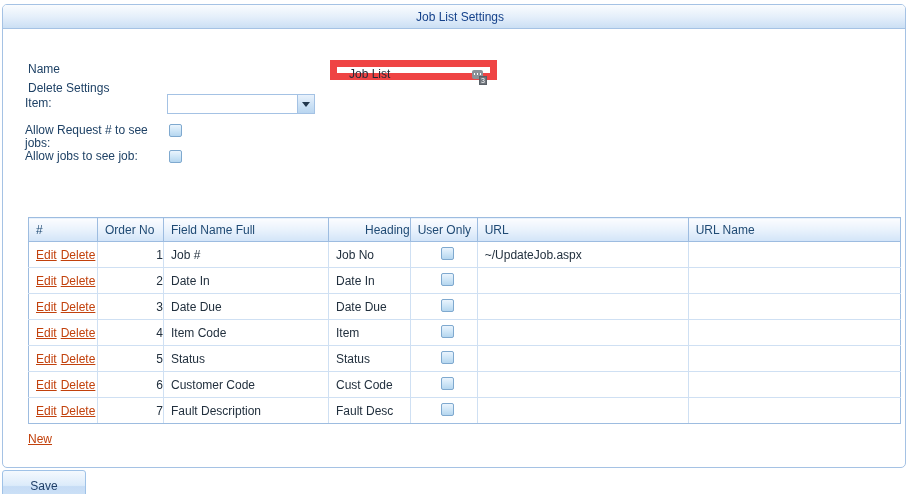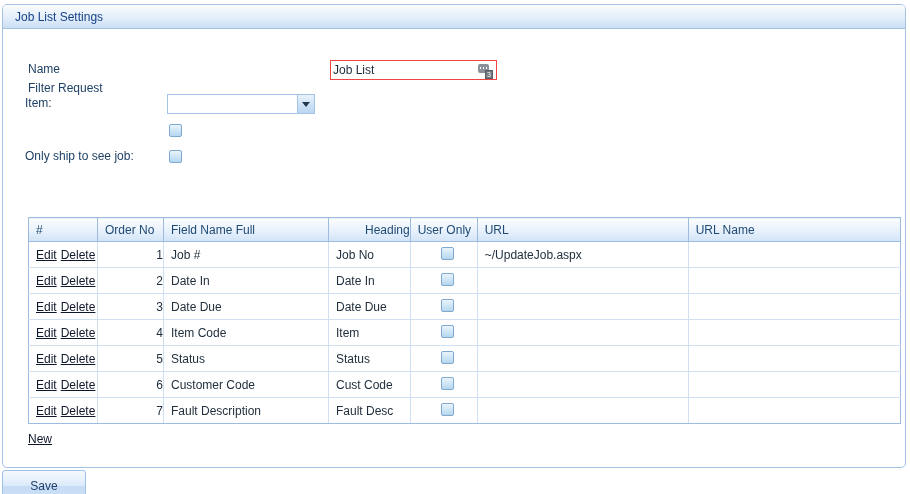--- a/index.html
+++ b/index.html
@@ -4,31 +4,31 @@
 <style>
   * { margin:0; padding:0; box-sizing:border-box; }
   html,body { background:#ffffff; }
   body { font-family:"Liberation Sans", sans-serif; font-size:12px; color:#22303e; }
   .stage { position:relative; width:910px; height:494px; background:#fff; overflow:hidden; }
 
   
   .panel { position:absolute; left:2px; top:4px; width:904px; height:464px;
            border:1px solid #a5c2e4; border-radius:5px; background:#fff; overflow:hidden; }
   .panel-header { height:24px; background:linear-gradient(to bottom,#fafcfe 0%,#e3eefa 55%,#cbdff4 100%);
-                  border-bottom:1px solid #a5c2e4; display:flex; align-items:center; padding-left:12px; }
+                  border-bottom:1px solid #a5c2e4; display:flex; align-items:center; padding-left:12px;justify-content:center; }
   .panel-title { color:#15428b; font-size:12px; }
   .panel-body { position:relative; width:100%; height:376px; background:#fff;text-decoration:underline; }
 
   
   .lbl { position:absolute; color:#1e4165; white-space:nowrap; }
   .lbl-right { position:absolute; left:22px; width:140px; color:#1e4165; line-height:13px; }
 
   .text-input { position:absolute; left:327px; top:31px; width:167px; height:20px;
-                border:1px solid #ef4444; background:#fff; display:flex; align-items:center;
-                padding-left:2px; }
+                border:7px solid #ef4444; background:#fff; display:flex; align-items:flex-start;
+                padding-left:12px; }
   .text-input .value { color:#1e2b39; }
   .ti-icon { position:absolute; right:2px; top:2px; width:16px; height:16px; }
   .ti-icon .bubble { position:absolute; left:0; top:1px; width:11px; height:9px; background:#8b9198;
                      border-radius:2px; }
   .ti-icon .bubble:after { content:""; position:absolute; left:2px; top:3px; width:7px; height:2px;
                      background:repeating-linear-gradient(to right,#fff 0 1px,transparent 1px 3px); }
   .ti-icon .badge { position:absolute; right:1px; bottom:0; width:8px; height:9px; background:#6f757c;
                     border:1px solid #5a6067; color:#fff; font-size:7px; line-height:7px; text-align:center; }
 
   .combo { position:absolute; left:164px; top:65px; width:148px; height:20px;
@@ -54,21 +54,21 @@
   table.grid th { height:24px; background:linear-gradient(to bottom,#fcfdff 0%,#e9f2fc 50%,#d2e4f8 100%);
                   border:1px solid #9dbce0; border-top:1px solid #9dbce0;
                   font-weight:normal; color:#1f4a74; text-align:left; padding:0 0 0 7px; font-size:12px; }
   table.grid td { height:26px; border:1px solid #cfe0f3; color:#22303e; padding:0 0 0 7px;
                   overflow:hidden; white-space:nowrap; font-size:12px; background:#fff; }
   table.grid tr td:first-child { border-left:1px solid #9dbce0; }
   table.grid tr td:last-child { border-right:1px solid #9dbce0; }
   table.grid tr:last-child td { border-bottom:1px solid #9dbce0; }
   td.num { text-align:right; padding-right:8px; }
   td.center { text-align:center; padding-left:0; }
-  a.lnk { color:#0f172a; text-decoration:underline; cursor:pointer; }
+  a.lnk { color:#c2410c; text-decoration:underline; cursor:pointer; }
   .actions a.lnk + a.lnk { margin-left:4px; }
   .new-link { position:absolute; left:25px; top:403px; }
 
   
   .btn { position:absolute; top:470px; height:32px; width:84px;
          background:linear-gradient(to bottom,#f4f9fe 0%,#dcebfa 48%,#c6dcf5 52%,#cfe3f7 100%);
          border:1px solid #9fc2e7; border-radius:3px; color:#1f3f68; font-size:12px;
          font-family:"Liberation Sans", sans-serif; cursor:pointer; }
   .btn-save { left:2px; }
   .btn-cancel { left:87px; }
@@ -87,33 +87,34 @@
 
       <span class="lbl" style="left:25px; top:33px;">Name</span>
       <div class="text-input">
         <span class="value">Job List</span>
         <span class="ti-icon">
           <span class="bubble"></span>
           <span class="badge">3</span>
         </span>
       </div>
 
-      <span class="lbl" style="left:25px; top:52px;">Filter Request</span>
+      <span class="lbl" style="left:25px; top:52px;">Delete Settings</span>
 
       <span class="lbl-right" style="top:68px;">Item:</span>
       <div class="combo">
         <span class="combo-value"></span>
         <span class="trigger">
           <span class="arrow-down"></span>
         </span>
       </div>
 
+      <span class="lbl-right" style="top:95px;">Allow Request # to see jobs:</span>
       <span class="checkbox cb-abs" style="left:166px; top:95px;"></span>
 
-      <span class="lbl-right" style="top:121px;">Only ship to see job:</span>
+      <span class="lbl-right" style="top:121px;">Allow jobs to see job:</span>
       <span class="checkbox cb-abs" style="left:166px; top:121px;"></span>
 
 
       <div class="grid-wrap">
         <table class="grid">
           <thead>
               <tr id="grid-header-row">
                 <th style="width: 69px;">#</th>
                 <th style="width: 66px;">Order No</th>
                 <th style="width: 165px;">Field Name Full</th>

